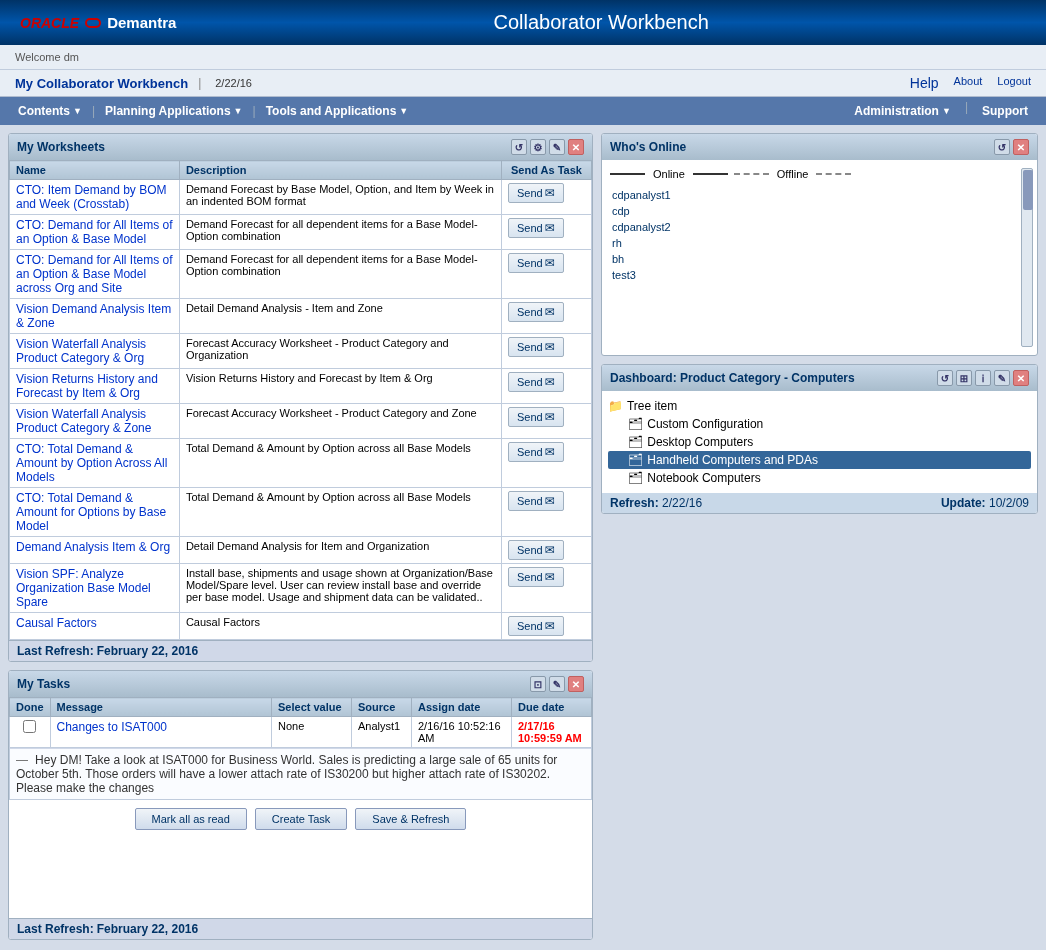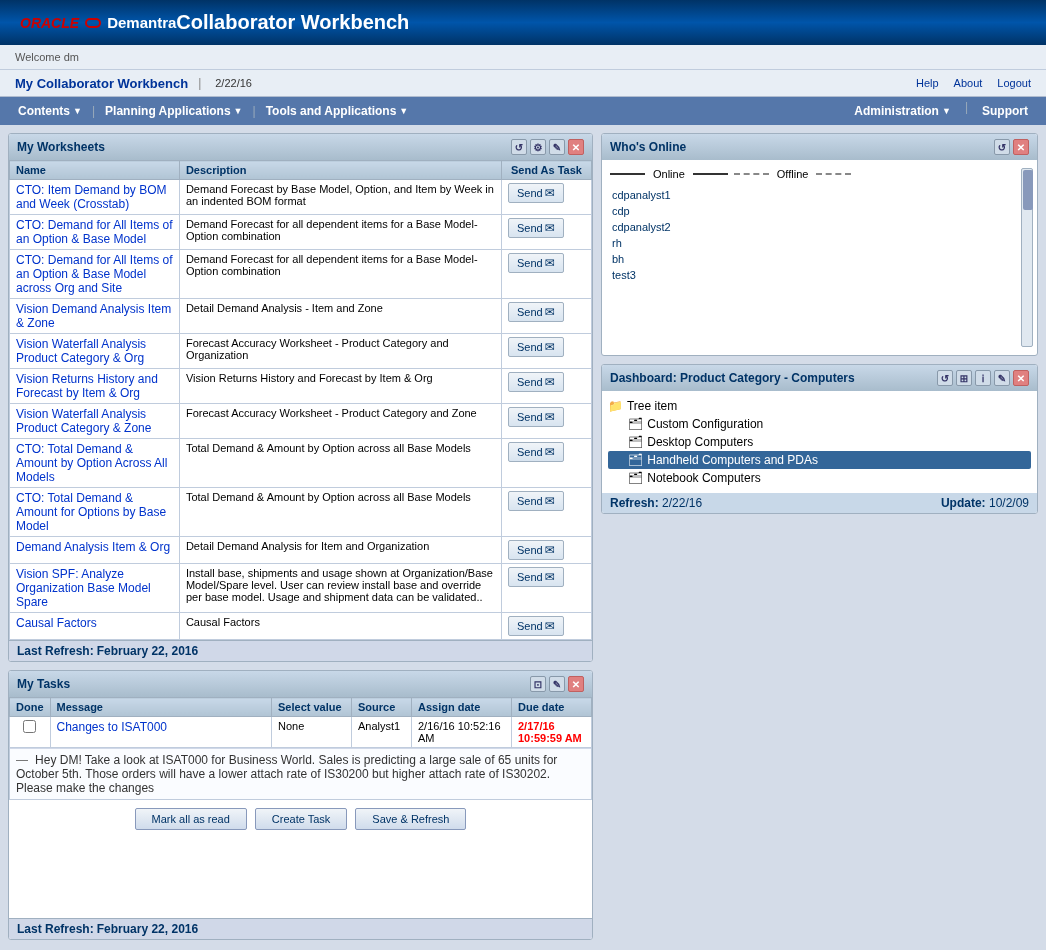--- a/index.html
+++ b/index.html
@@ -18,23 +18,23 @@
       font-size: 18px;
       font-weight: bold;
       display: flex;
       align-items: center;
       gap: 6px;
     }
     .oracle-text { color: #cc0000; font-size: 14px; font-weight: bold; font-style: italic; }
     .header-title {
       color: white;
       font-size: 20px;
-      font-weight: bold;
+      font-weight: normal;
       flex: 1;
-      text-align: left;
+      text-align: center;
     }
 
     
     .nav-bar {
       background: #5577aa;
       height: 28px;
       display: flex;
       align-items: center;
       padding: 8px 10px;
     }
@@ -204,21 +204,21 @@
 </div>
 
 <div style="background:#e8eef5; padding: 2px 15px; border-bottom: 1px solid #c0ccdd; display:flex; align-items:center; height:25px;">
   <span style="font-size:11px; color:#555;">Welcome dm</span>
 </div>
 <div style="background:#e8eef5; padding: 2px 15px; border-bottom: 1px solid #b0bccf; display:flex; align-items:center; height:27px;">
   <span style="font-size:13px; font-weight:bold; color:#003399;">My Collaborator Workbench</span>
   <span class="separator">|</span>
   <span style="font-size:11px; color:#333; margin-left:4px;">2/22/16</span>
   <div style="margin-left:auto; display:flex; gap:15px;">
-    <a href="#" style="color:#003399; text-decoration:none; font-size:11px;">Help</a>
+    <a href="#" style="color:#003399; text-decoration:none; font-size:14px;">Help</a>
     <a href="#" style="color:#003399; text-decoration:none; font-size:11px;">About</a>
     <a href="#" style="color:#003399; text-decoration:none; font-size:11px;">Logout</a>
   </div>
 </div>
 
 <div class="nav-bar">
   <div class="nav-item">
     <span>Contents</span>
     <span style="font-size:9px;">▼</span>
   </div>

